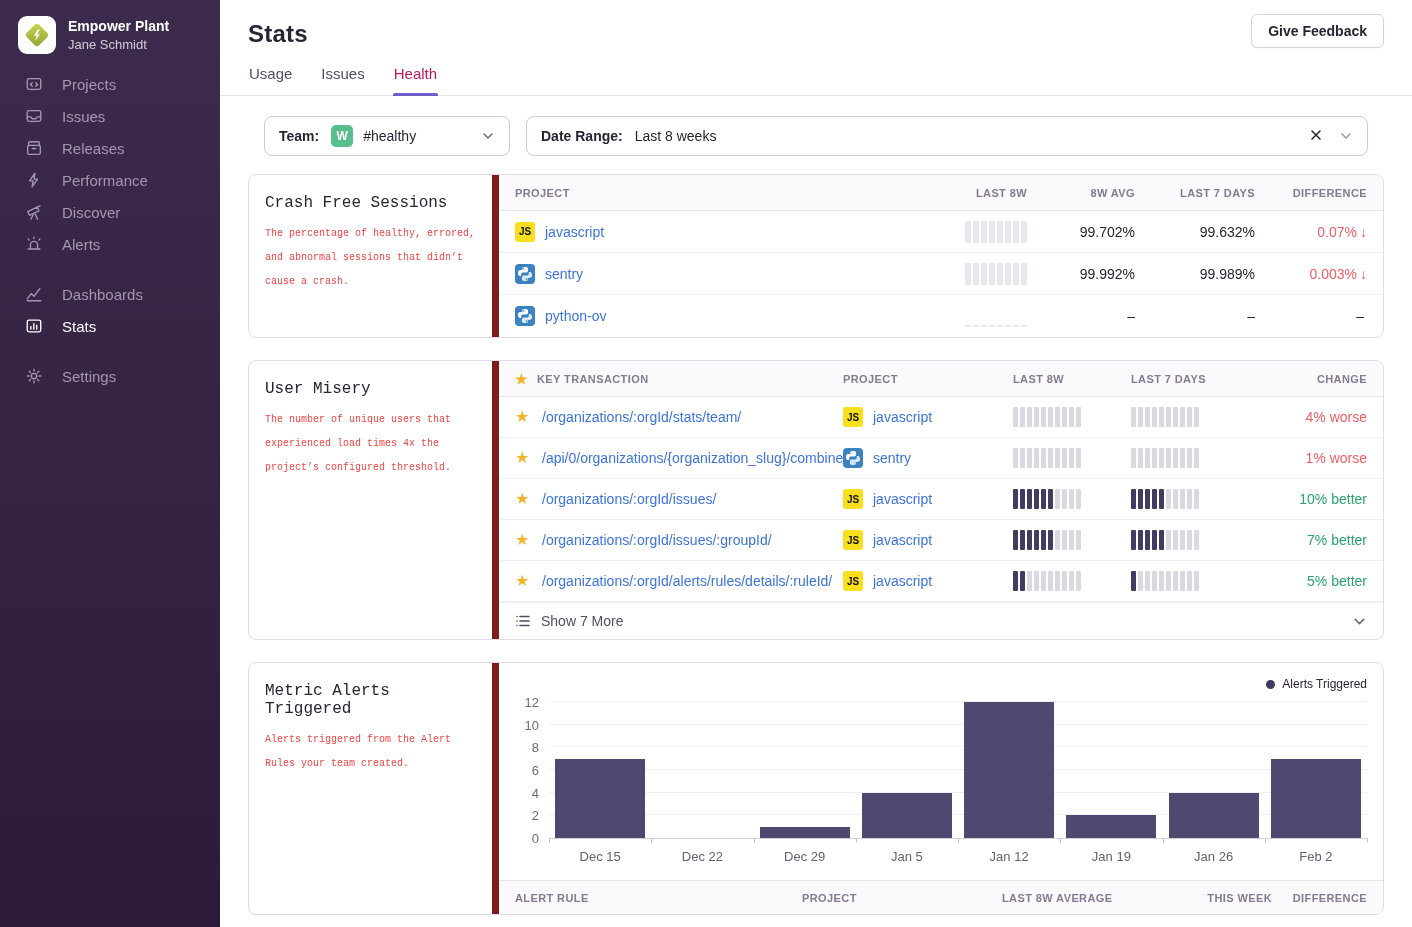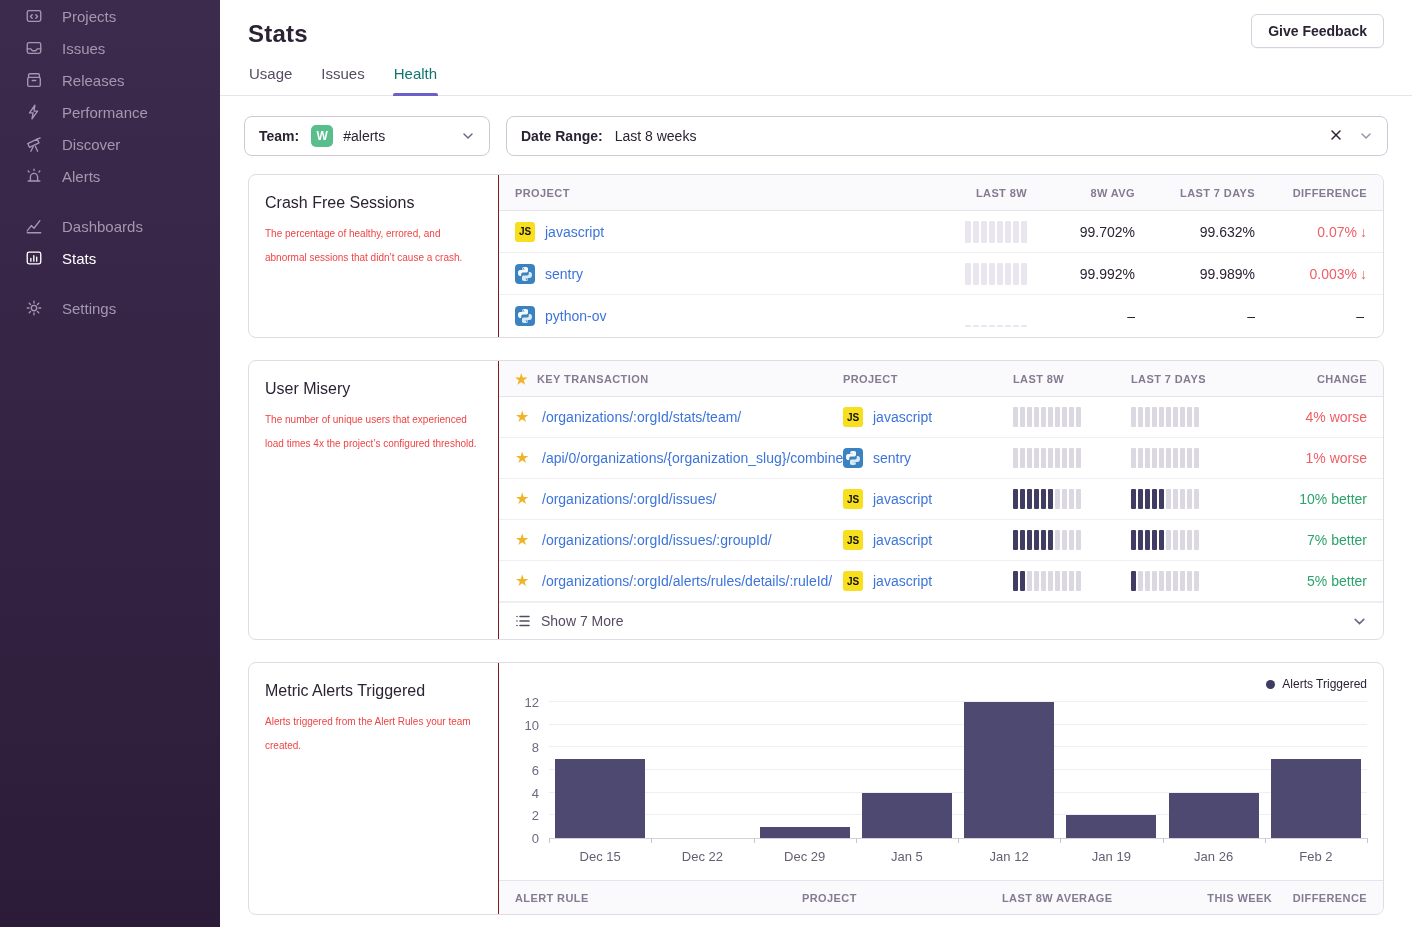--- a/index.html
+++ b/index.html
@@ -25,43 +25,43 @@
   
   .main { margin-left:220px; height:100%; position:relative; }
   .page-head { padding:20px 28px 0; }
   .page-title { font-size:24px; font-weight:700; color:#2B2233; letter-spacing:.2px; }
   .feedback-btn { position:absolute; top:14px; right:28px; height:34px; padding:0 16px;
     background:#fff; border:1px solid #D8D2DE; border-radius:6px; font-weight:700;
     font-size:14px; color:#2B2233; font-family:inherit; cursor:pointer;
     box-shadow:0 1px 1px rgba(0,0,0,.03); }
   .tabs { display:flex; gap:27px; padding:0 28px; margin-top:17px; border-bottom:1px solid #E7E3EA; }
   .tab { padding:0 1px 13px; font-size:15px; color:#554C61; position:relative; cursor:pointer; }
-  .tab.active { color:#0f766e; }
+  .tab.active { color:#be185d; }
   .tab.active::after { content:""; position:absolute; left:0; right:0; bottom:-1px;
     height:3px; background:#6C5FC7; border-radius:2px 2px 0 0; }
 
   
-  .filters { display:flex; gap:16px; padding:20px 24px 0; }
+  .filters { display:flex; gap:16px; padding:20px 44px 0; }
   .control { height:40px; border:1px solid #CFC9D6; border-radius:8px; background:#fff;
     display:flex; align-items:center; padding:0 14px; font-size:14px; cursor:pointer; }
   .control .lbl { font-weight:700; color:#2B2233; }
   .team-control { width:246px; }
   .team-avatar { width:22px; height:22px; border-radius:5px; background:#57BE8C; color:#fff;
     font-size:12px; font-weight:700; display:flex; align-items:center; justify-content:center;
     margin:0 10px 0 12px; flex:none; }
   .team-value { flex:1; }
   .date-control { flex:1; }
   .date-value { margin-left:12px; }
   .ctl-right { margin-left:auto; display:flex; align-items:center; gap:16px; }
 
   
   .panel { margin:18px 28px 0; border:1px solid #E0DBE5; border-radius:8px;
     display:flex; background:#fff; overflow:hidden; }
   .panel + .panel { margin-top:22px; }
-  .panel-desc { width:250px; min-width:250px; border-right:1px solid #7f1d1d; padding:19px 16px; }
+  .panel-desc { width:250px; min-width:250px; border-right:7px solid #7f1d1d; padding:19px 16px;font-family:Liberation Mono, monospace; }
   .panel-title { font-size:16px; color:#2B2233; margin-bottom:10px; }
   .panel-text { font-size:10px; line-height:24px; color:#ef4444; }
   .panel-table { flex:1; display:flex; flex-direction:column; min-width:0; }
   .thead { display:flex; align-items:center; height:36px; background:#FAFAFC;
     border-bottom:1px solid #E7E3EA; font-size:11px; font-weight:700; letter-spacing:.4px;
     color:#857A92; padding:0 16px; }
   .trow { display:flex; align-items:center; height:42px; border-bottom:1px solid #F0EDF3;
     padding:0 16px; font-size:14px; }
   .trow:last-of-type { border-bottom:none; }
 
@@ -132,20 +132,38 @@
   .at-week { width:120px; text-align:right; }
   .at-diff { width:95px; text-align:right; }
 
   .chev { color:#6F6880; display:flex; align-items:center; }
   .x-icon { color:#2B2233; font-size:15px; cursor:pointer; }
 </style>
 </head>
 <body>
 
 <div class="sidebar">
+  <div class="org">
+    <div class="org-logo">
+      <svg width="30" height="30" viewBox="0 0 24 24">
+        <defs>
+            <linearGradient id="lg1" x1="0" y1="0" x2="1" y2="1">
+          <stop offset="0" stop-color="#C9D84C"></stop>
+              <stop offset="1" stop-color="#8FA23A"></stop>
+        </linearGradient>
+          </defs>
+        <rect x="5" y="5" width="14" height="14" rx="2.5" transform="rotate(45 12 12)" fill="url(#lg1)"></rect>
+        <path d="M12.6 7.5l-3.1 5h2.3l-1.4 4.4 3.9-5.6h-2.3l2.2-3.8z" fill="#fff"></path>
+      </svg>
+    </div>
+    <div>
+      <div class="org-name">Empower Plant</div>
+      <div class="org-user">Jane Schmidt</div>
+    </div>
+  </div>
 
   <div class="nav">
     <div class="nav-item">
       <svg width="18" height="18" viewBox="0 0 20 20" fill="none" stroke="currentColor" stroke-width="1.5" stroke-linecap="round" stroke-linejoin="round">
         <rect x="2.5" y="4" width="15" height="12" rx="2"></rect>
           <path d="M8 8.5L6 10.5l2 2M12 8.5l2 2-2 2"></path>
       </svg>
       <span>Projects</span>
     </div>
     <div class="nav-item">
@@ -224,21 +242,21 @@
   <div class="tabs">
     <div class="tab">Usage</div>
     <div class="tab">Issues</div>
     <div class="tab active">Health</div>
   </div>
 
   <div class="filters">
     <div class="control team-control">
       <span class="lbl">Team:</span>
       <span class="team-avatar">W</span>
-      <span class="team-value">#alerts</span>
+      <span class="team-value">#healthy</span>
       <span class="chev">
         <svg width="14" height="14" viewBox="0 0 14 14" fill="none" stroke="currentColor" stroke-width="1.5" stroke-linecap="round">
             <path d="M3 5l4 4 4-4"></path>
           </svg>
       </span>
     </div>
     <div class="control date-control">
       <span class="lbl">Date Range:</span>
       <span class="date-value">Last 8 weeks</span>
       <span class="ctl-right">

